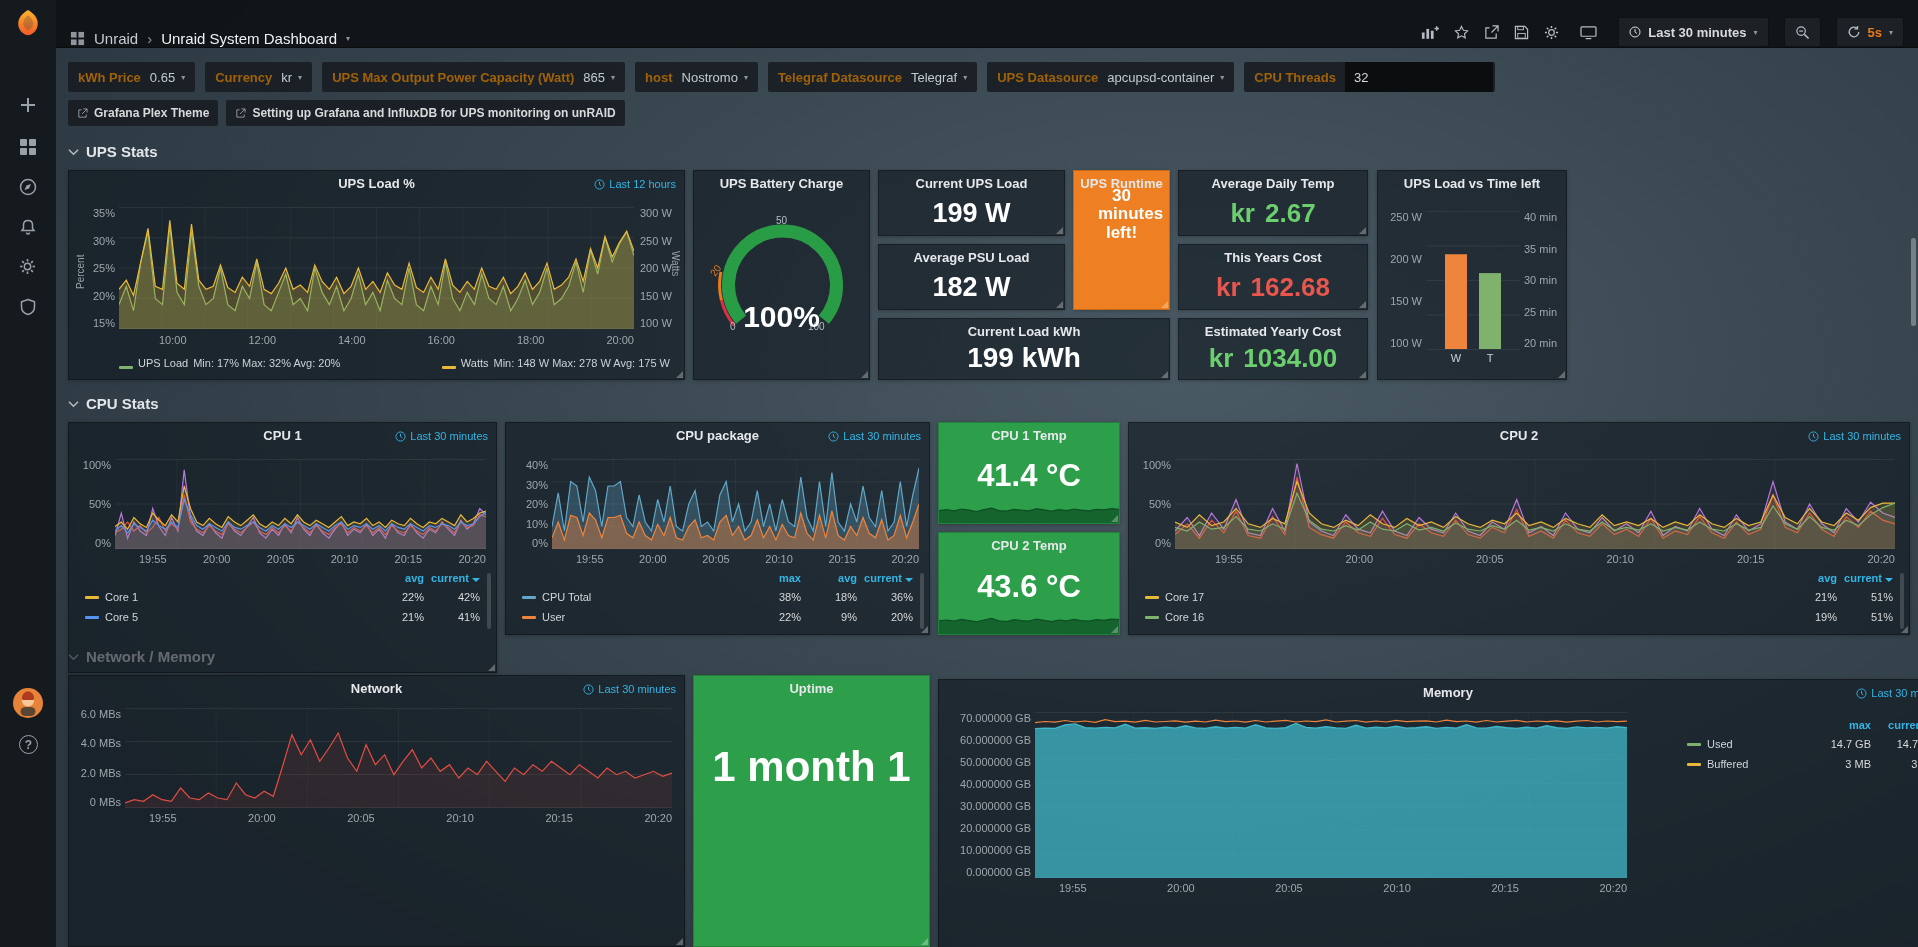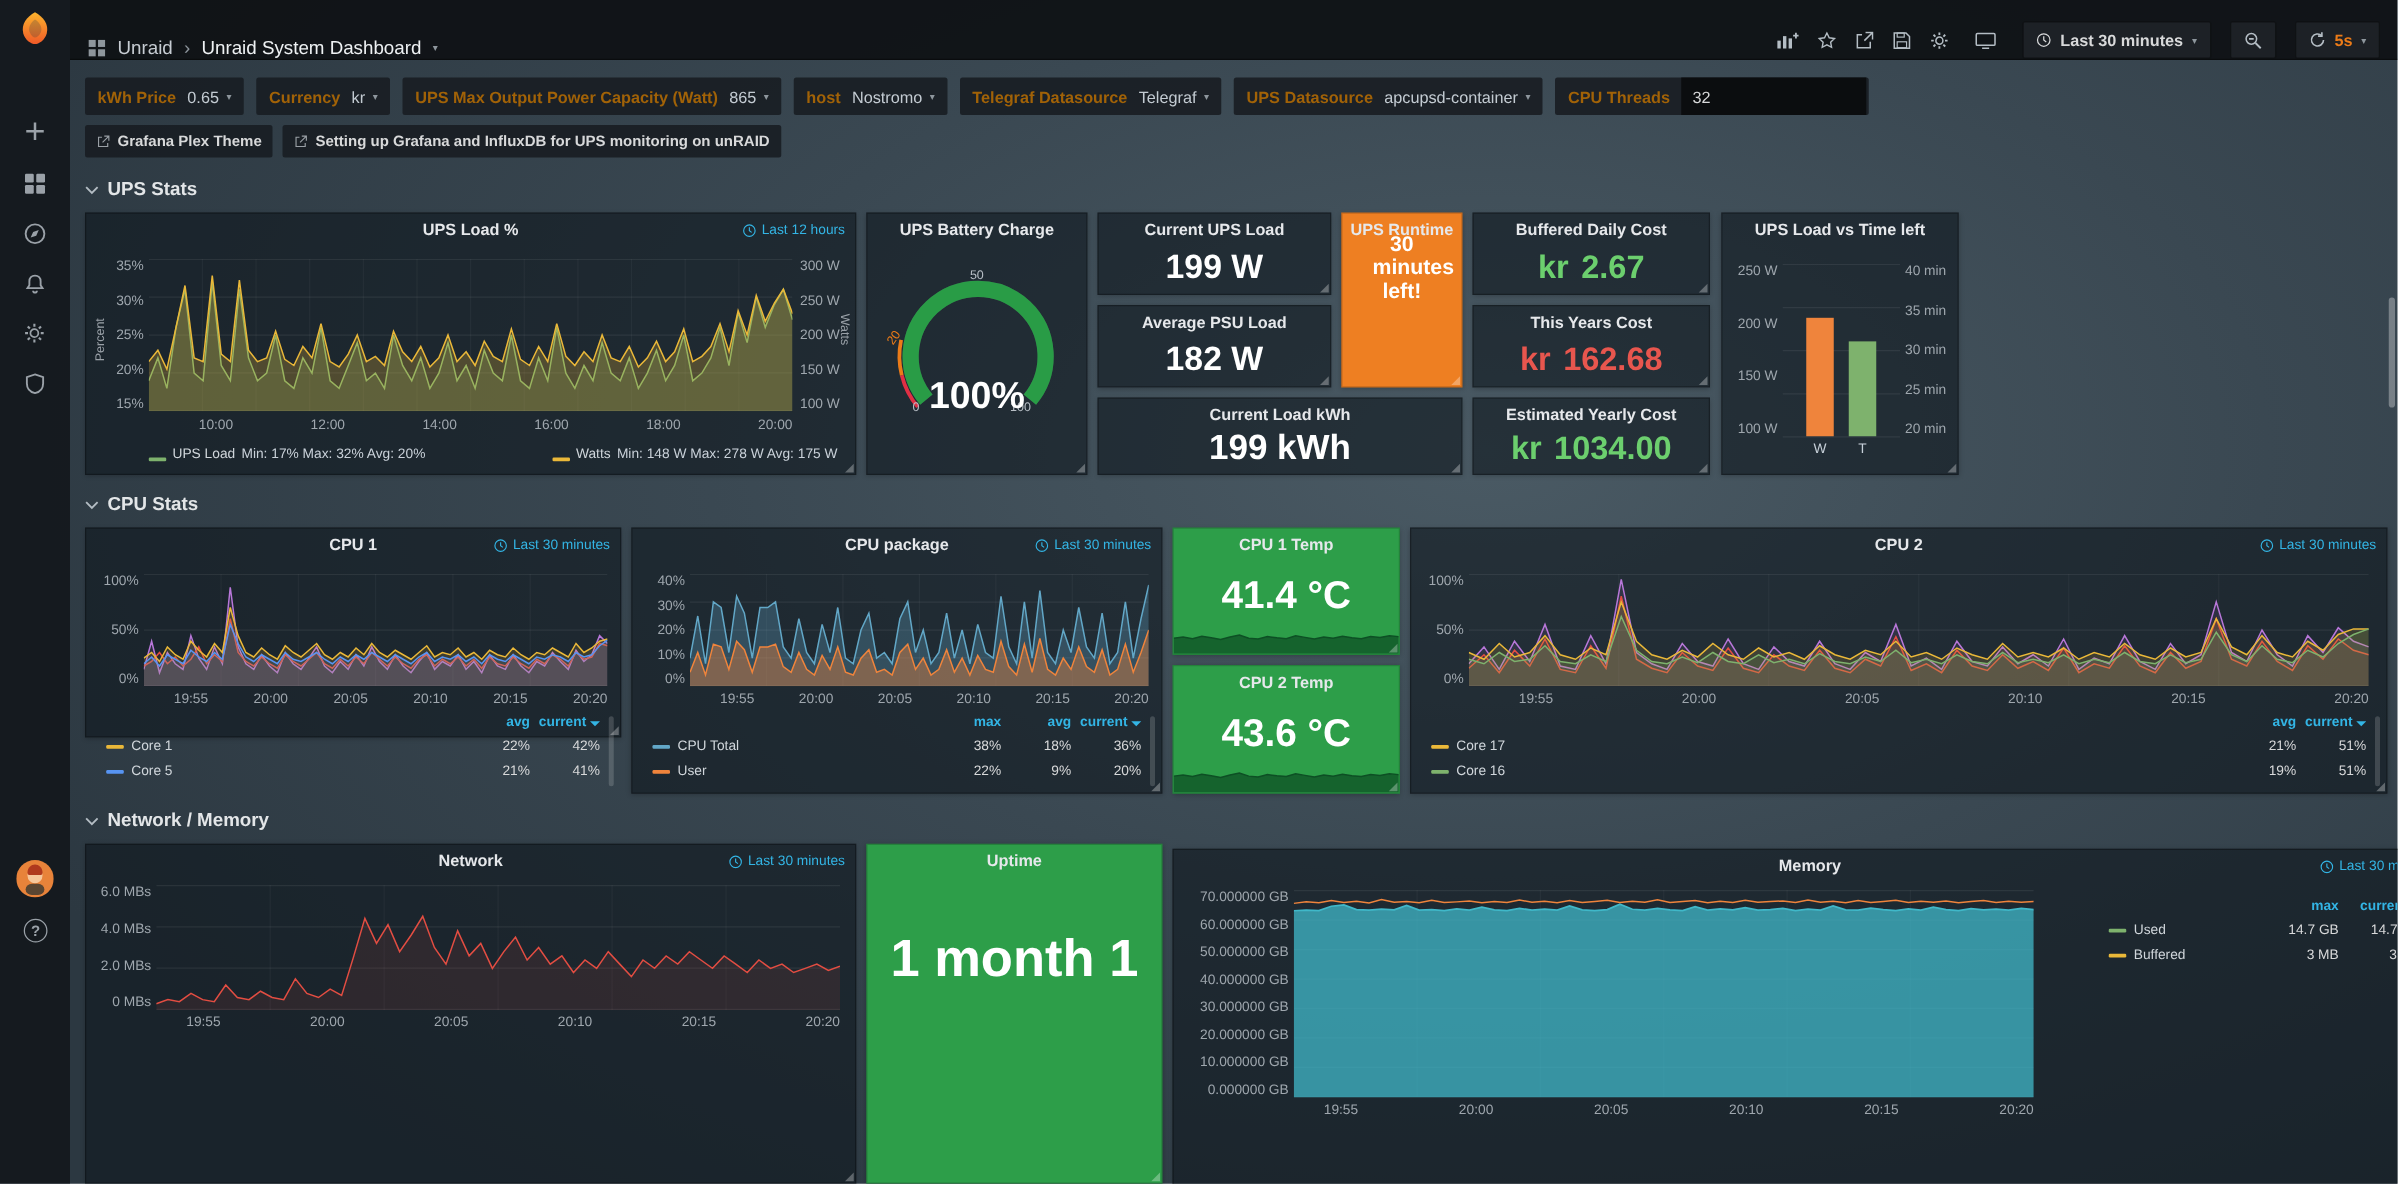--- a/index.html
+++ b/index.html
@@ -431,21 +431,21 @@
   <div class="ptitle">Current UPS Load</div>
   <div class="bigval" style="top:28px;font-size:27px">199 W</div>
 </section>
 
 <section class="panel orange" style="left:1073px;top:170px;width:97px;height:140px">
   <div class="ptitle">UPS Runtime</div>
   <div class="bigval" style="top:16px;font-size:17px;padding:0 24px">30 minutes left!</div>
 </section>
 
 <section class="panel" style="left:1178px;top:170px;width:190px;height:66px">
-  <div class="ptitle">Buffered Daily Cost</div>
+  <div class="ptitle">Average Daily Temp</div>
   <div class="bigval kr green-text" style="top:28px;font-size:26px">
     <span>kr</span>
     <span>2.67</span>
   </div>
 </section>
 
 <section class="panel" style="left:878px;top:244px;width:187px;height:66px">
   <div class="ptitle">Average PSU Load</div>
   <div class="bigval" style="top:28px;font-size:27px">182 W</div>
 </section>
@@ -494,21 +494,21 @@
     </div>
   <div class="yticks la" style="left:146px;top:40px;width:40px;height:138px">
     <span>40 min</span>
     <span>35 min</span>
     <span>30 min</span>
     <span>25 min</span>
     <span>20 min</span>
   </div>
 </section>
 
-<section class="panel" style="left:68px;top:422px;width:429px;height:168px">
+<section class="panel" style="left:68px;top:422px;width:429px;height:251px">
   <div class="ptitle">CPU 1</div>
   <div class="badge">
     <svg viewBox="0 0 12 12" width="11" height="11">
         <circle cx="6" cy="6" r="5" fill="none" stroke="#33b5e5"></circle>
         <path d="M6 3v3l2 1.5" stroke="#33b5e5" fill="none"></path>
       </svg>
     <span>Last 30 minutes</span>
   </div>
   <div class="yticks" style="left:12px;top:36px;width:30px;height:90px">
     <span>100%</span>

